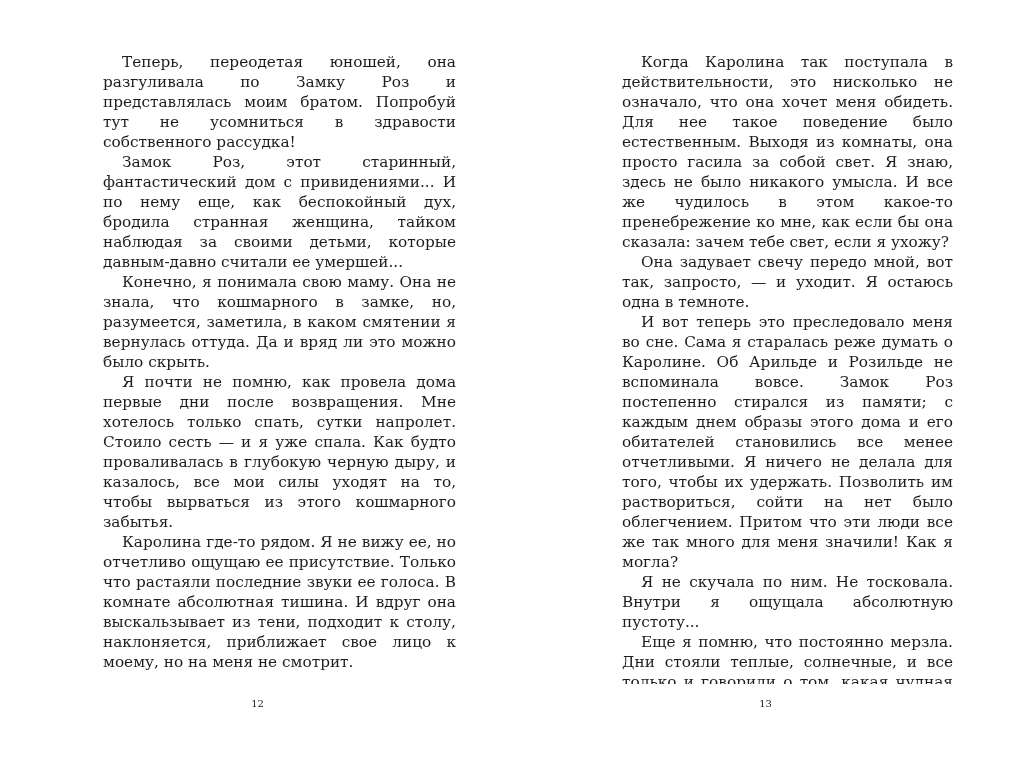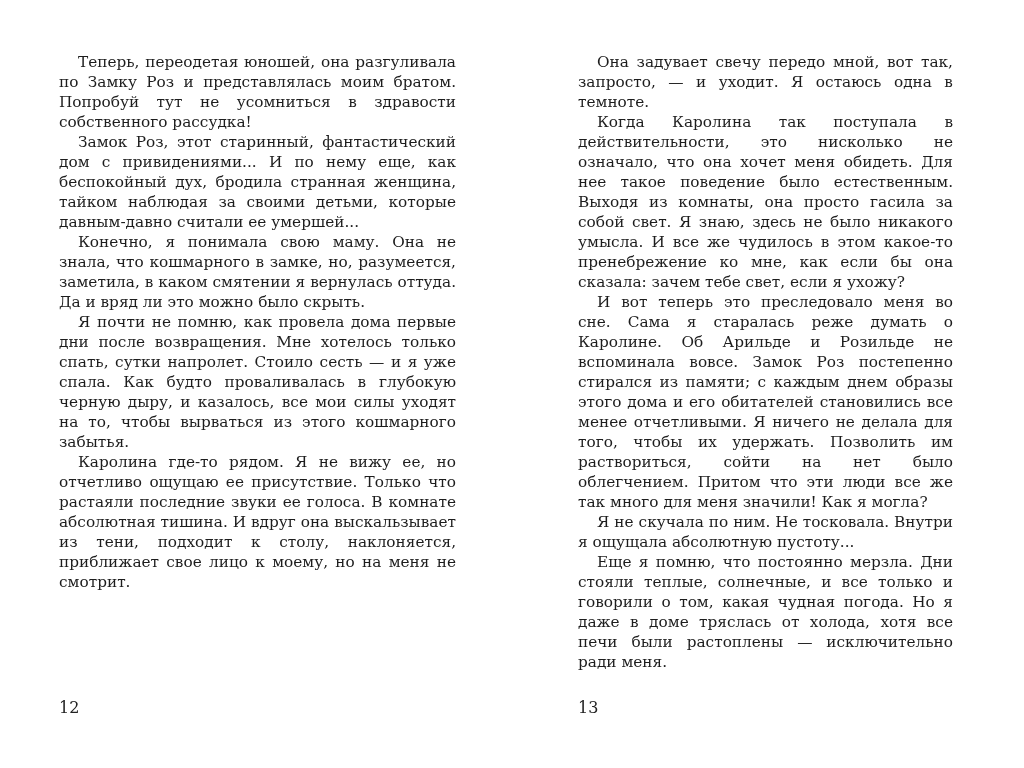--- a/index.html
+++ b/index.html
@@ -24,33 +24,35 @@
   .page-left  { left: 59px;  width: 397px; }
   .page-right { left: 578px; width: 375px; }
   .page-text {
     font-family: "DejaVu Serif", "Liberation Serif", serif;
     font-size: 15.3px;
     line-height: 20px;
     color: #1d1d1d;
     text-align: justify;
     height: 632px;
     overflow: hidden;
+    margin-left: 44px;
   }
   .page-text p {
     margin: 0;
     padding: 0;
     text-indent: 19px;
   }
   .page-number {
     position: absolute;
     top: 646px;
     left: 0;
     width: 100%;
+    text-align: center;
     font-family: "DejaVu Serif", "Liberation Serif", serif;
-    font-size: 16px;
+    font-size: 10px;
     color: #222222;
   }
 </style>
 </head>
 <body>
 
 <div class="spread">
 
   <section class="page page-left">
     <div class="page-text">
@@ -58,22 +60,22 @@
         <p>Замок Роз, этот старинный, фантастический дом с привидениями... И по нему еще, как беспокойный дух, бродила странная женщина, тайком наблюдая за своими детьми, которые давным-давно считали ее умершей...</p>
         <p>Конечно, я понимала свою маму. Она не знала, что кошмарного в замке, но, разумеется, заметила, в каком смятении я вернулась оттуда. Да и вряд ли это можно было скрыть.</p>
         <p>Я почти не помню, как провела дома первые дни после возвращения. Мне хотелось только спать, сутки напролет. Стоило сесть — и я уже спала. Как будто проваливалась в глубокую черную дыру, и казалось, все мои силы уходят на то, чтобы вырваться из этого кошмарного забытья.</p>
         <p>Каролина где-то рядом. Я не вижу ее, но отчетливо ощущаю ее присутствие. Только что растаяли последние звуки ее голоса. В комнате абсолютная тишина. И вдруг она выскальзывает из тени, подходит к столу, наклоняется, приближает свое лицо к моему, но на меня не смотрит.</p>
       </div>
     <div class="page-number">12</div>
   </section>
 
   <section class="page page-right">
     <div class="page-text">
+        <p>Когда Каролина так поступала в действительности, это нисколько не означало, что она хочет меня обидеть. Для нее такое поведение было естественным. Выходя из комнаты, она просто гасила за собой свет. Я знаю, здесь не было никакого умысла. И все же чудилось в этом какое-то пренебрежение ко мне, как если бы она сказала: зачем тебе свет, если я ухожу?</p>
         <p>Она задувает свечу передо мной, вот так, запросто, — и уходит. Я остаюсь одна в темноте.</p>
-        <p>Когда Каролина так поступала в действительности, это нисколько не означало, что она хочет меня обидеть. Для нее такое поведение было естественным. Выходя из комнаты, она просто гасила за собой свет. Я знаю, здесь не было никакого умысла. И все же чудилось в этом какое-то пренебрежение ко мне, как если бы она сказала: зачем тебе свет, если я ухожу?</p>
         <p>И вот теперь это преследовало меня во сне. Сама я старалась реже думать о Каролине. Об Арильде и Розильде не вспоминала вовсе. Замок Роз постепенно стирался из памяти; с каждым днем образы этого дома и его обитателей становились все менее отчетливыми. Я ничего не делала для того, чтобы их удержать. Позволить им раствориться, сойти на нет было облегчением. Притом что эти люди все же так много для меня значили! Как я могла?</p>
         <p>Я не скучала по ним. Не тосковала. Внутри я ощущала абсолютную пустоту...</p>
         <p>Еще я помню, что постоянно мерзла. Дни стояли теплые, солнечные, и все только и говорили о том, какая чудная погода. Но я даже в доме тряслась от холода, хотя все печи были растоплены — исключительно ради меня.</p>
       </div>
     <div class="page-number">13</div>
   </section>
 
 </div>
 
 </body></html>

